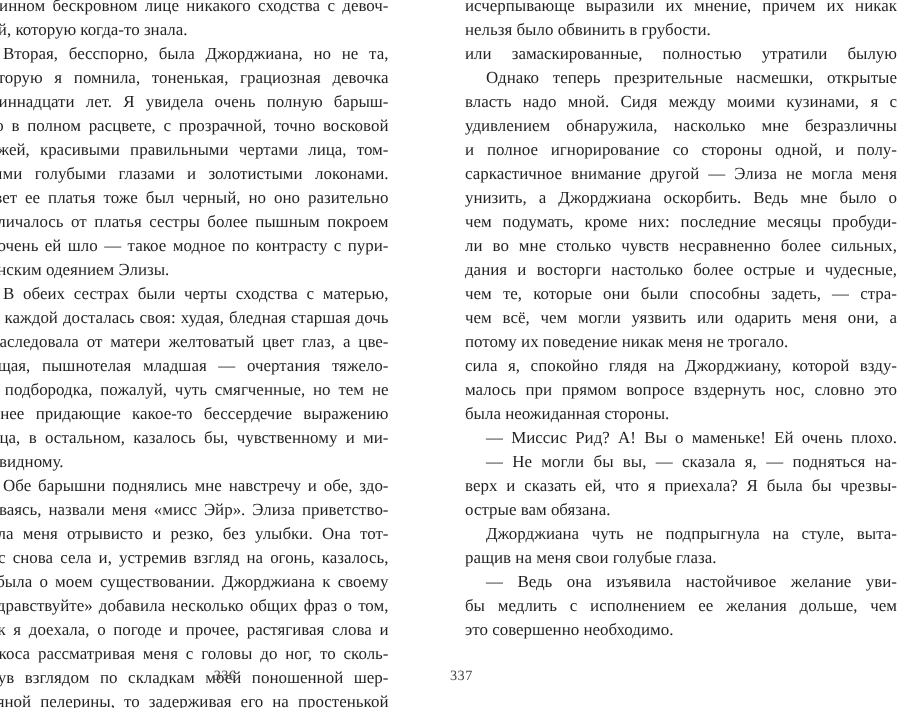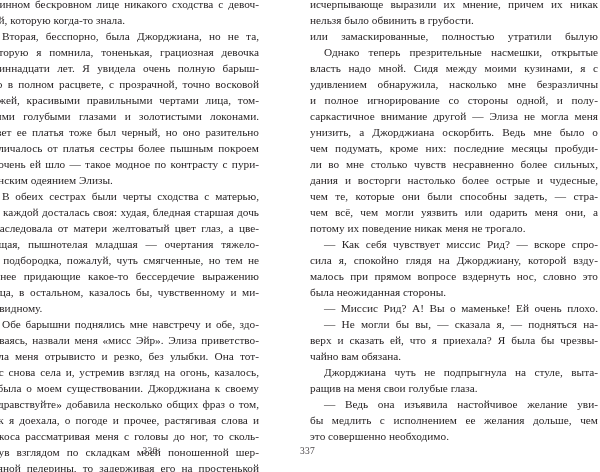--- a/index.html
+++ b/index.html
@@ -125,28 +125,27 @@
         <span class="line j">удивлением обнаружила, насколько мне безразличны</span>
         <span class="line j">и полное игнорирование со стороны одной, и полу-</span>
         <span class="line j">саркастичное внимание другой — Элиза не могла меня</span>
         <span class="line j">унизить, а Джорджиана оскорбить. Ведь мне было о</span>
         <span class="line j">чем подумать, кроме них: последние месяцы пробуди-</span>
         <span class="line j">ли во мне столько чувств несравненно более сильных,</span>
         <span class="line j">дания и восторги настолько более острые и чудесные,</span>
         <span class="line j">чем те, которые они были способны задеть, — стра-</span>
         <span class="line j">чем всё, чем могли уязвить или одарить меня они, а</span>
         <span class="line last">потому их поведение никак меня не трогало.</span>
-        <span class="line j indent">— Как себя чувствует миссис Рид? — вскоре спро-</span>
         <span class="line j">сила я, спокойно глядя на Джорджиану, которой взду-</span>
         <span class="line j">малось при прямом вопросе вздернуть нос, словно это</span>
         <span class="line last">была неожиданная стороны.</span>
         <span class="line j indent">— Миссис Рид? А! Вы о маменьке! Ей очень плохо.</span>
         <span class="line j indent">— Не могли бы вы, — сказала я, — подняться на-</span>
         <span class="line j">верх и сказать ей, что я приехала? Я была бы чрезвы-</span>
-        <span class="line last">чайно вам обязана.</span>
+        <span class="line last">острые вам обязана.</span>
         <span class="line j indent">Джорджиана чуть не подпрыгнула на стуле, выта-</span>
         <span class="line last">ращив на меня свои голубые глаза.</span>
         <span class="line j indent">— Ведь она изъявила настойчивое желание уви-</span>
         <span class="line j">бы медлить с исполнением ее желания дольше, чем</span>
         <span class="line last">это совершенно необходимо.</span>
       </div>
     <div class="folio">337</div>
   </div>
 
 </div>

